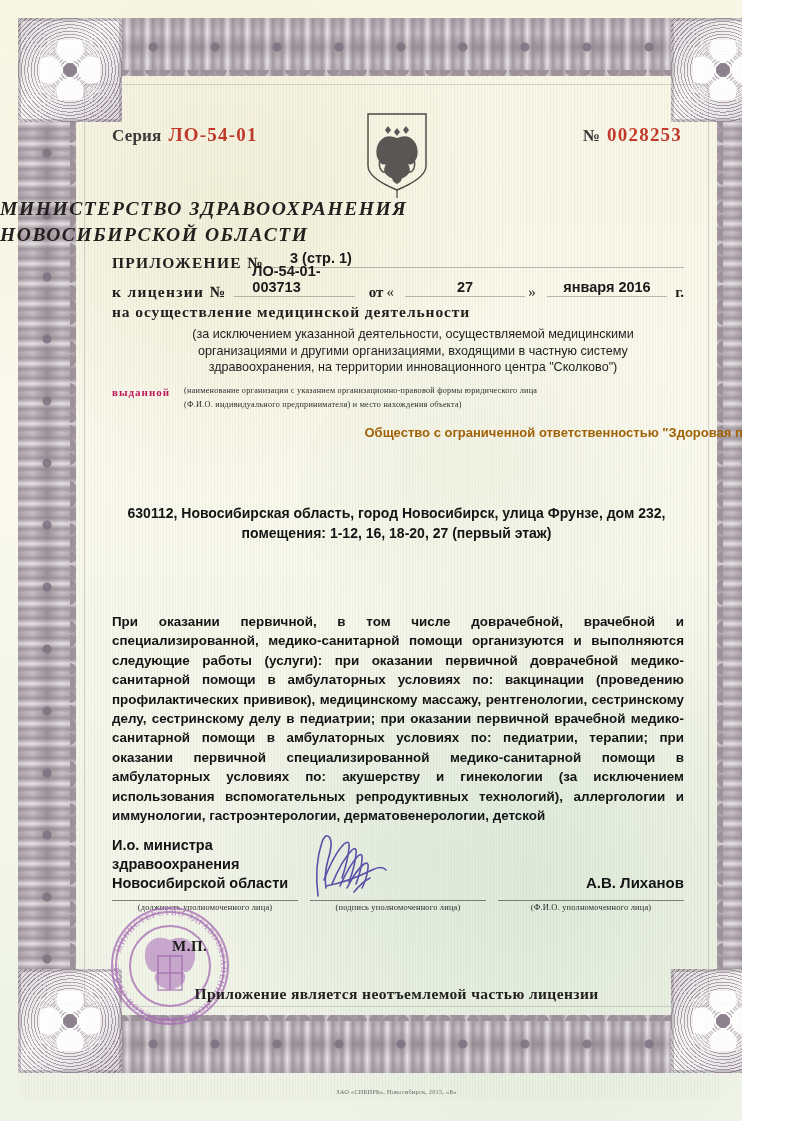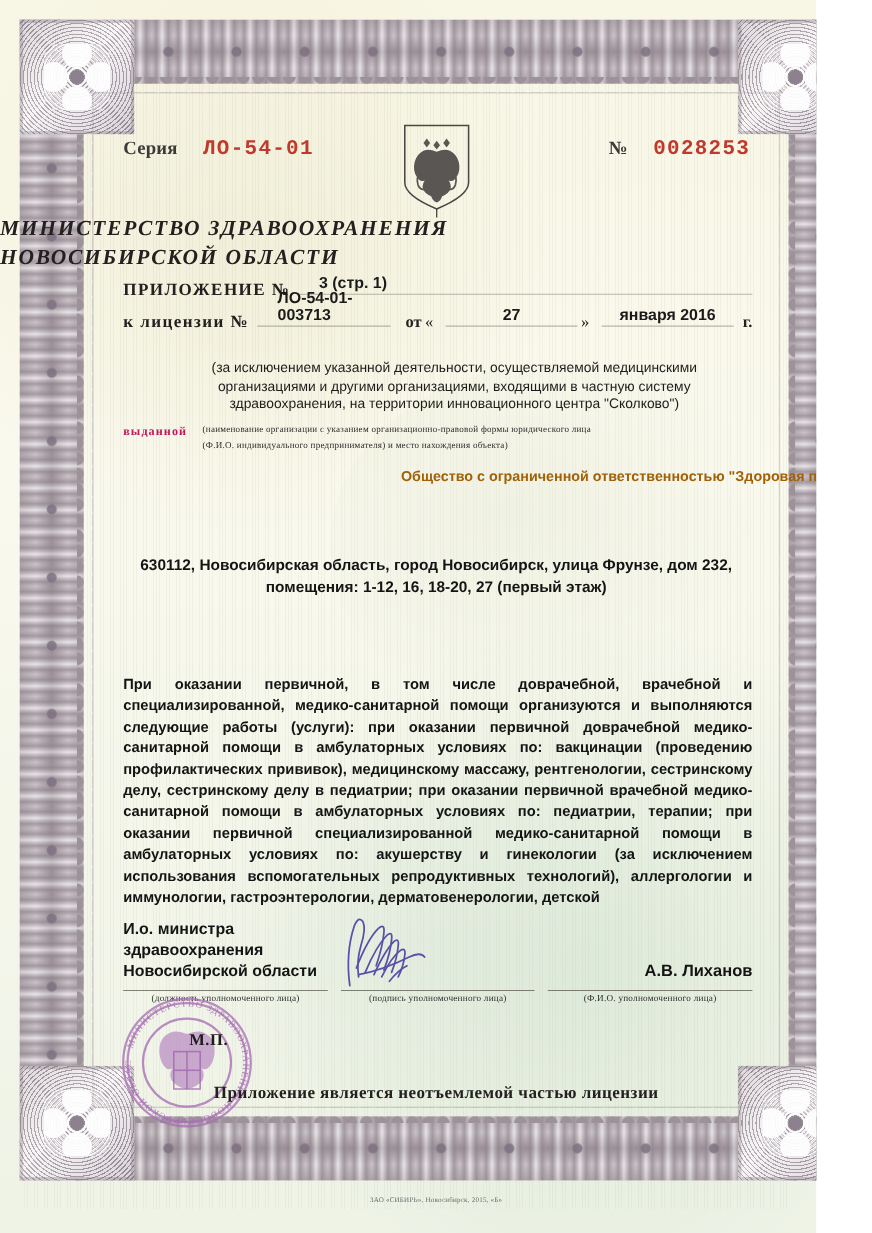--- a/index.html
+++ b/index.html
@@ -185,26 +185,26 @@
     display: flex; justify-content: space-between; align-items: baseline;
   }
   .serial-label, .num-label {
     font-family: "Liberation Serif", serif;
     font-size: 17px;
     font-weight: 700;
     color: #3a3a3a;
     letter-spacing: 0.2px;
   }
   .serial-val, .num-val {
-    font-family: Liberation Mono, monospace;
+    font-family: Liberation Serif, serif;
     font-size: 19px;
     font-weight: 700;
     color: #c0392b;
     letter-spacing: 1.2px;
-    margin-left: 23px;
+    margin-left: 7px;
   }
   .serial-grp, .num-grp { display: flex; align-items: baseline; white-space: nowrap; }
 
   .emblem {
     position: absolute;
     left: 50%; top: 112px;
     transform: translateX(-50%);
     width: 66px; height: 86px;
   }
 
@@ -544,20 +544,21 @@
       <span class="fill-line seg-day">
         <span class="fill-val">27</span>
       </span>
       <span class="kavychka">»</span>
       <span class="fill-line seg-month">
         <span class="fill-val">января 2016</span>
       </span>
       <span class="g-label">г.</span>
     </div>
 
+    <div class="activity">на осуществление медицинской деятельности</div>
     <div class="exclusion">(за исключением указанной деятельности, осуществляемой медицинскими организациями и другими организациями, входящими в частную систему здравоохранения, на территории инновационного центра "Сколково")</div>
 
     <div class="issued-row">
       <span class="issued-lbl">выданной</span>
       <span class="issued-hint">
         <span>(наименование организации с указанием организационно-правовой формы юридического лица</span><br>
         <span>(Ф.И.О. индивидуального предпринимателя) и место нахождения объекта)</span>
       </span>
     </div>
 

